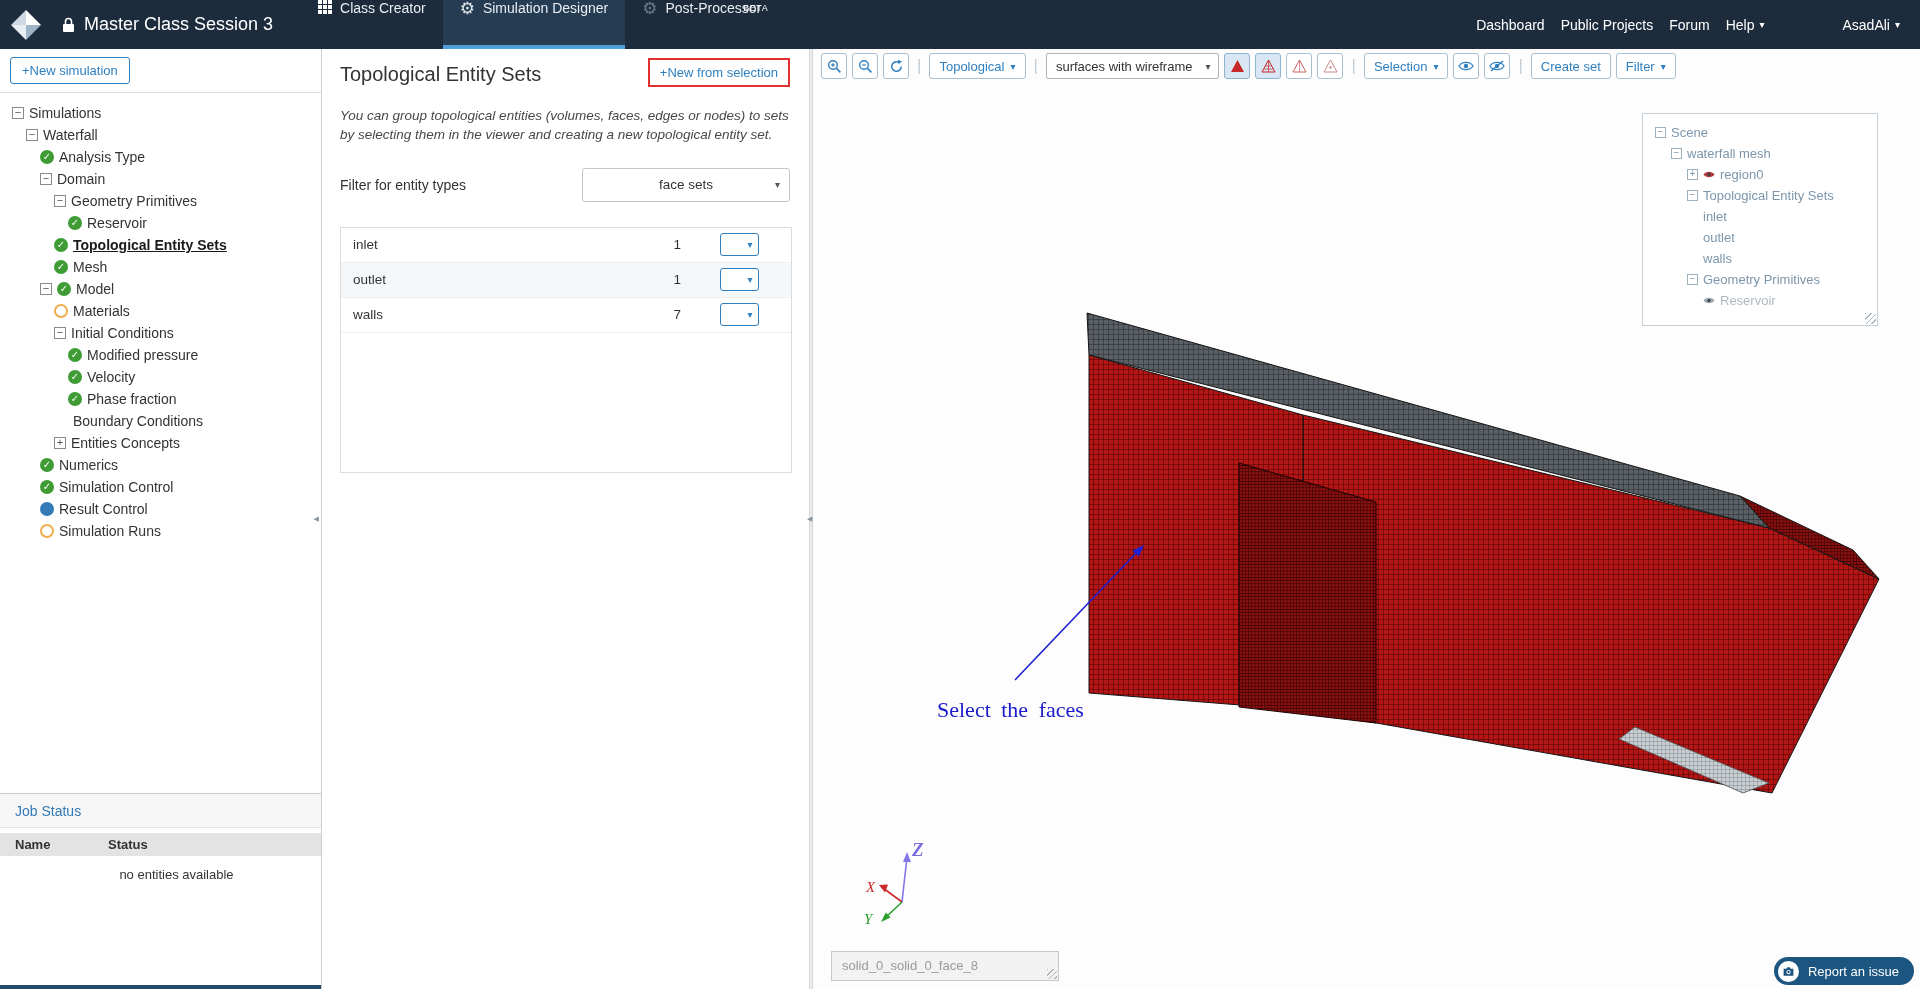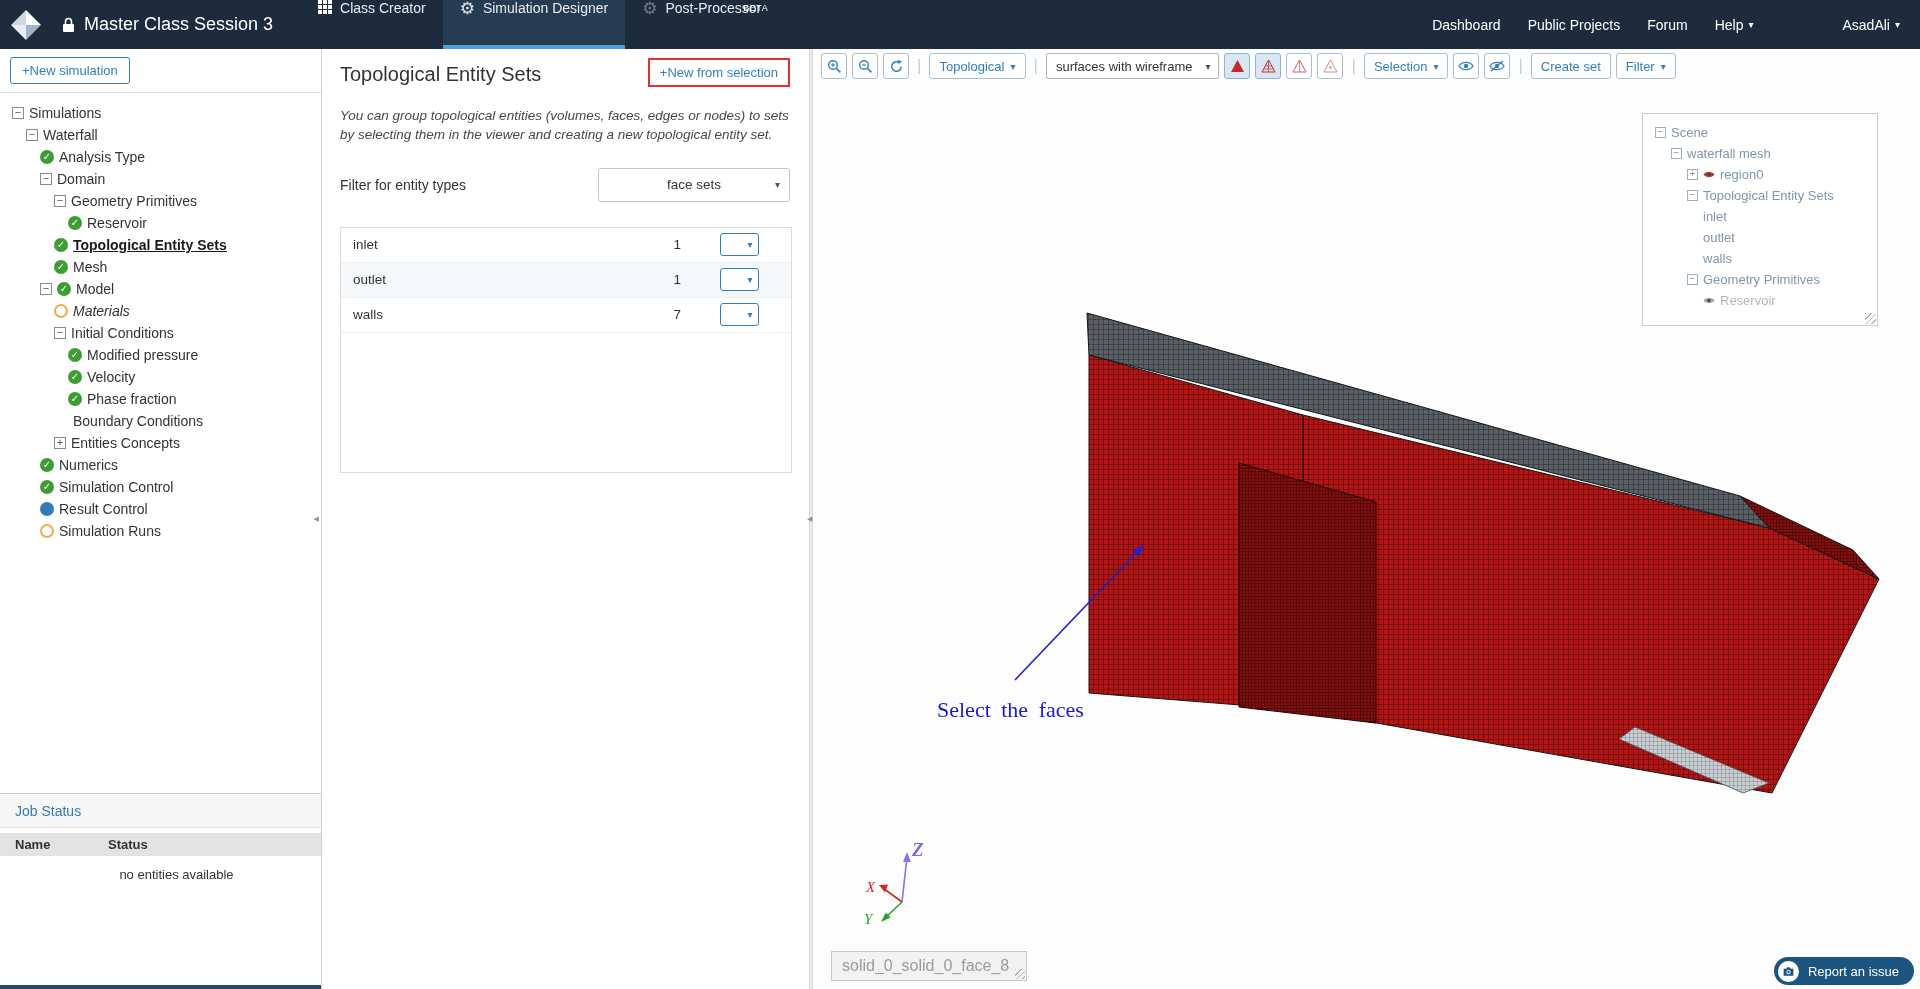--- a/index.html
+++ b/index.html
@@ -11,21 +11,21 @@
   .navbar { position:absolute; top:0; left:0; right:0; height:49px; background:#1c2c3c; display:flex; align-items:center; color:#fff; z-index:50; }
   .logo { width:52px; height:49px; display:flex; align-items:center; justify-content:center; cursor:pointer; }
   .lock { margin-left:10px; display:flex; align-items:center; }
   .proj-title { margin-left:9px; font-size:18px; font-weight:400; color:#fff; white-space:nowrap; cursor:pointer; }
   .tabs { display:flex; align-items:stretch; height:49px; margin-left:28px; }
   .tab { position:relative; display:flex; align-items:flex-start; gap:8px; padding:0 17px; font-size:14px; color:#e8eef3; cursor:pointer; border-bottom:4px solid transparent; }
   .tab.active { background:#263c52; border-bottom:4px solid #4f9fd9; }
   .beta { position:absolute; top:3px; right:10px; font-size:9px; letter-spacing:.5px; color:#fff; }
   .gear-glyph { font-size:17px; line-height:1; color:#dfe7ee; }
   .gear-glyph.dark { color:#6b7a89; }
-  .nav-right { margin-left:auto; display:flex; align-items:center; gap:27px; padding-right:20px; font-size:14px; }
+  .nav-right { margin-left:auto; display:flex; align-items:center; gap:16px; padding-right:20px; font-size:14px; }
   .nav-right a { color:#fff; text-decoration:none; cursor:pointer; white-space:nowrap; display:flex; align-items:center; gap:5px; }
   .nav-user { margin-left:62px; }
   .caret { font-size:10px; color:inherit; }
 
   
   .sidebar { position:absolute; top:49px; left:0; width:322px; bottom:0; background:#fff; border-right:1px solid #cfcfcf; }
   .newsim-wrap { height:44px; border-bottom:1px solid #ddd; display:flex; align-items:center; padding-left:10px; }
   .btn-outline { height:27px; background:#fff; border:1px solid #3080c0; color:#3080c0; font-size:13px; border-radius:3px; padding:0 11px; cursor:pointer; font-family:inherit; }
   .tree { padding-top:9px; }
   .tree-row { display:flex; align-items:center; height:22px; font-size:14px; color:#333; cursor:pointer; white-space:nowrap; }
@@ -45,21 +45,21 @@
   .collapse-handle { position:absolute; font-size:7px; color:#8a949c; cursor:pointer; z-index:20; }
 
   
   .panel { position:absolute; top:49px; left:323px; width:486px; bottom:0; background:#fff; }
   .panel-head { display:flex; justify-content:space-between; align-items:flex-start; padding:9px 19px 0 17px; }
   .page-title { font-size:20px; font-weight:400; color:#333; margin-top:5px; }
   .btn-newsel { border:2px solid #e03131; color:#3080c0; background:#fff; font-size:13px; height:29px; padding:0 10px; cursor:pointer; font-family:inherit; }
   .desc { margin:20px 19px 0 17px; font-style:italic; font-size:13.5px; color:#484848; line-height:1.4; max-width:455px; }
   .filter-row { margin:23px 19px 0 17px; display:flex; justify-content:space-between; align-items:center; }
   .filter-label { font-size:14px; color:#333; }
-  .select { width:192px; height:34px; border:1px solid #c5c5c5; border-radius:3px; background:#fff; display:flex; align-items:center; justify-content:center; position:relative; font-size:13.5px; color:#333; cursor:pointer; }
+  .select { width:208px; height:34px; border:1px solid #c5c5c5; border-radius:3px; background:#fff; display:flex; align-items:center; justify-content:center; position:relative; font-size:13.5px; color:#333; cursor:pointer; }
   .select .sel-caret { position:absolute; right:9px; font-size:10px; color:#555; }
   .etable { margin:25px 17px 0 17px; border:1px solid #dcdcdc; height:246px; background:#fff; }
   .etable-head { display:flex; align-items:center; height:32px; background:#ebebeb; border-bottom:1px solid #d8d8d8; font-size:13px; font-weight:bold; color:#333; }
   .etable-row { display:flex; align-items:center; height:35px; border-bottom:1px solid #efefef; font-size:13.5px; color:#333; cursor:pointer; }
   .etable-row:nth-child(even) { background:#f5f8fa; }
   .c1 { flex:1; padding-left:12px; text-align:left; }
   .c2 { width:116px; text-align:right; padding-right:6px; }
   .c3 { width:104px; text-align:center; }
   .mini-select { display:inline-flex; align-items:center; justify-content:flex-end; width:39px; height:23px; border:1px solid #3080c0; border-radius:3px; padding-right:5px; cursor:pointer; background:#fff; }
   .mcaret { font-size:10px; color:#3080c0; }
@@ -76,21 +76,21 @@
   .vselect .sel-caret { position:absolute; right:8px; font-size:10px; color:#555; }
   .vsep { color:#c4ced6; font-size:17px; margin:0 3px; }
 
   .scene-tree { position:absolute; top:64px; right:42px; width:236px; min-height:212px; background:rgba(255,255,255,.88); border:1px solid #c7cfd6; padding:8px 4px 14px 4px; z-index:25; }
   .scene-tree::after { content:""; position:absolute; right:1px; bottom:1px; width:11px; height:11px; background:repeating-linear-gradient(135deg,#aab4bc 0 1px,transparent 1px 4px); }
   .strow { display:flex; align-items:center; height:21px; font-size:13px; color:#7d96ac; cursor:pointer; white-space:nowrap; }
   .stbox { width:11px; height:11px; border:1px solid #9fb0bd; background:#fff; color:#7d96ac; font-size:10px; line-height:8px; text-align:center; margin-right:5px; flex:none; }
   .steye { margin-right:5px; display:inline-flex; flex:none; }
   .stlabel.muted { color:#adb8c1; }
 
-  .vtooltip { position:absolute; left:18px; bottom:8px; width:196px; height:30px; background:#f2f2f2; border:1px solid #c8c8c8; color:#9a9a9a; font-size:16px; line-height:28px; padding-left:10px; z-index:25;margin-top:32px; }
+  .vtooltip { position:absolute; left:18px; bottom:8px; width:228px; height:30px; background:#f2f2f2; border:1px solid #c8c8c8; color:#9a9a9a; font-size:13px; line-height:28px; padding-left:10px; z-index:25;margin-top:32px; }
   .vtooltip::after { content:""; position:absolute; right:1px; bottom:1px; width:10px; height:10px; background:repeating-linear-gradient(135deg,#b5b5b5 0 1px,transparent 1px 4px); }
 
   .report-btn { position:absolute; right:6px; bottom:4px; height:28px; border-radius:14px; background:#1c5680; color:#fff; font-size:13px; display:flex; align-items:center; gap:9px; padding:0 15px 0 4px; cursor:pointer; border:none; z-index:30; font-family:inherit; }
   .cam-circle { width:21px; height:21px; border-radius:50%; background:#fff; display:flex; align-items:center; justify-content:center; }
 
   .viewport-svg { position:absolute; inset:0; width:100%; height:100%; }
   .annot-text { font-family:"Liberation Serif",serif; }
   .axis-label { font-family:"Liberation Serif",serif; font-style:italic; }
   .grid9 { display:inline-grid; grid-template-columns:repeat(3,4px); grid-template-rows:repeat(3,4px); gap:1px; }
   .grid9 i { background:#fff; }
@@ -193,21 +193,21 @@
         </div>
         <div class="tree-row" style="padding-left: 54px;">
           <span class="st check">✓</span>
           <span class="tree-label">Mesh</span>
         </div>
         <div class="tree-row" style="padding-left: 40px;">
           <span class="tbox">−</span>
           <span class="st check">✓</span>
           <span class="tree-label">Model</span>
         </div>
-        <div class="tree-row" style="padding-left: 54px; font-style: italic;">
+        <div class="tree-row" style="padding-left: 54px;">
           <span class="st orange"></span>
           <span class="tree-label">Materials</span>
         </div>
         <div class="tree-row" style="padding-left: 54px;">
           <span class="tbox">−</span>
           <span class="tree-label">Initial Conditions</span>
         </div>
         <div class="tree-row" style="padding-left: 68px;">
           <span class="st check">✓</span>
           <span class="tree-label">Modified pressure</span>

